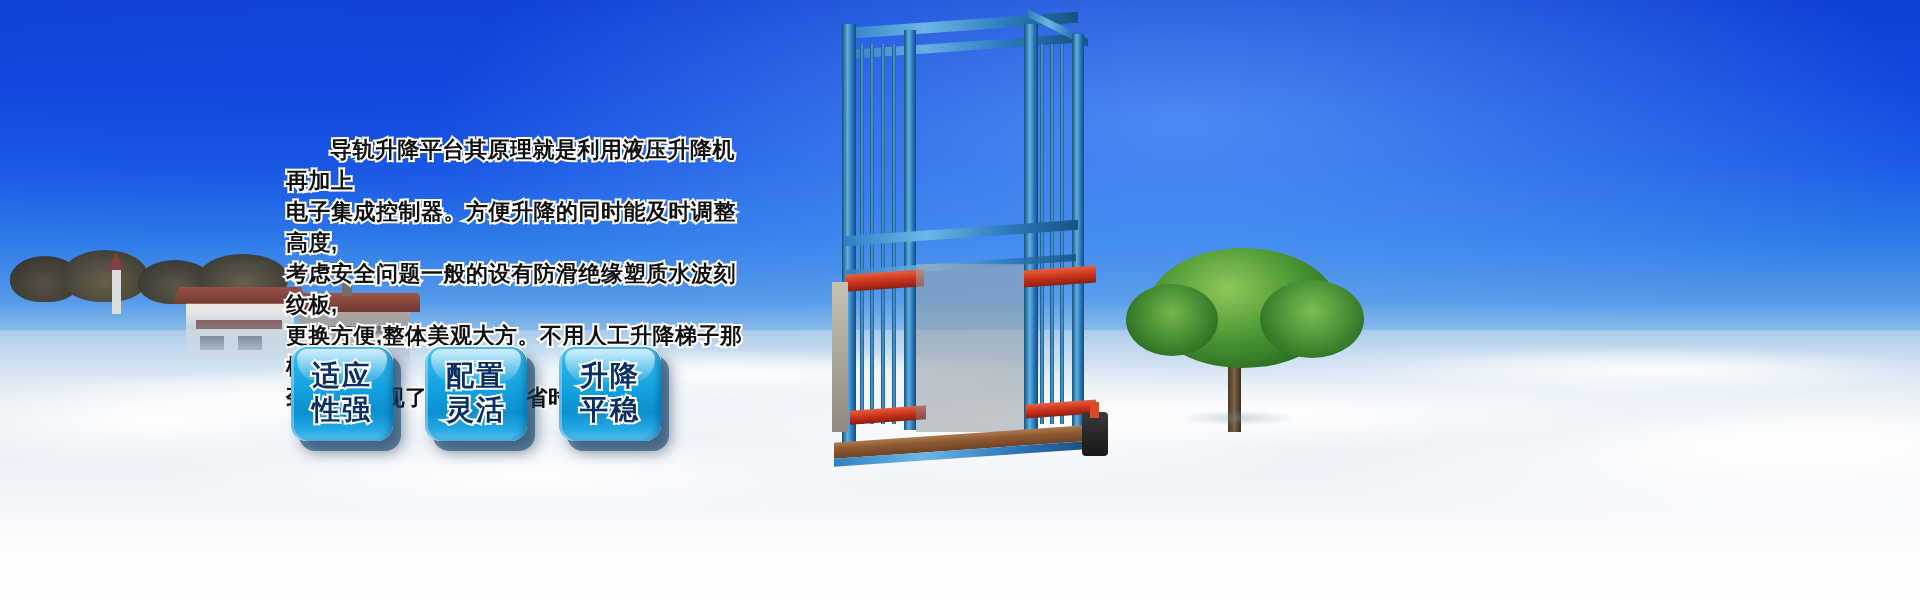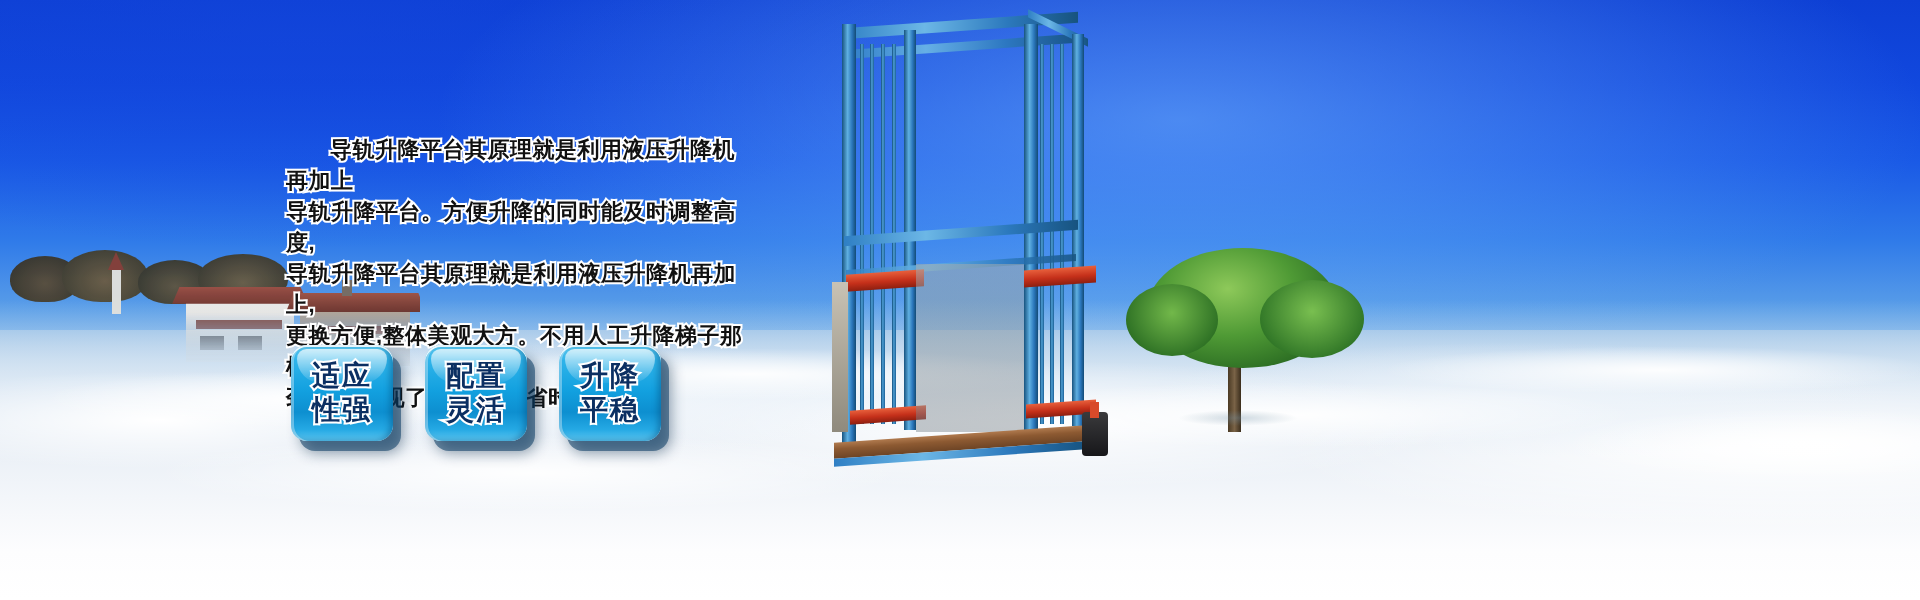--- a/index.html
+++ b/index.html
@@ -217,22 +217,22 @@
     <div class="deck" style="left:6px;top:420px;width:252px;height:16px;transform:skewY(-4deg);"></div>
     <div class="beam" style="left:6px;top:436px;width:252px;height:8px;transform:skewY(-4deg);"></div>
 
     <div style="position:absolute;left:254px;top:398px;width:26px;height:44px;border-radius:4px;background:linear-gradient(to bottom,#3a3a3c,#17171a);"></div>
     <div style="position:absolute;left:262px;top:388px;width:9px;height:16px;background:#d84a2a;"></div>
   </div>
 
 
   <div class="para">
     <p class="indent">导轨升降平台其原理就是利用液压升降机再加上</p>
-    <p>导轨升降平台。方便升降的同时能及时调整高度,</p>
-    <p>导轨升降平台其原理就是利用液压升降机再加上,</p>
+    <p>电子集成控制器。方便升降的同时能及时调整高度,</p>
+    <p>考虑安全问题一般的设有防滑绝缘塑质水波刻纹板,</p>
     <p>更换方便,整体美观大方。不用人工升降梯子那样费</p>
     <p>劲,真正实现了安全快捷!省时省力!</p>
   </div>
 
   <div class="btn-row">
     <div class="btn">
       <span class="btn-label">适应
 性强</span>
     </div>
     <div class="btn">

